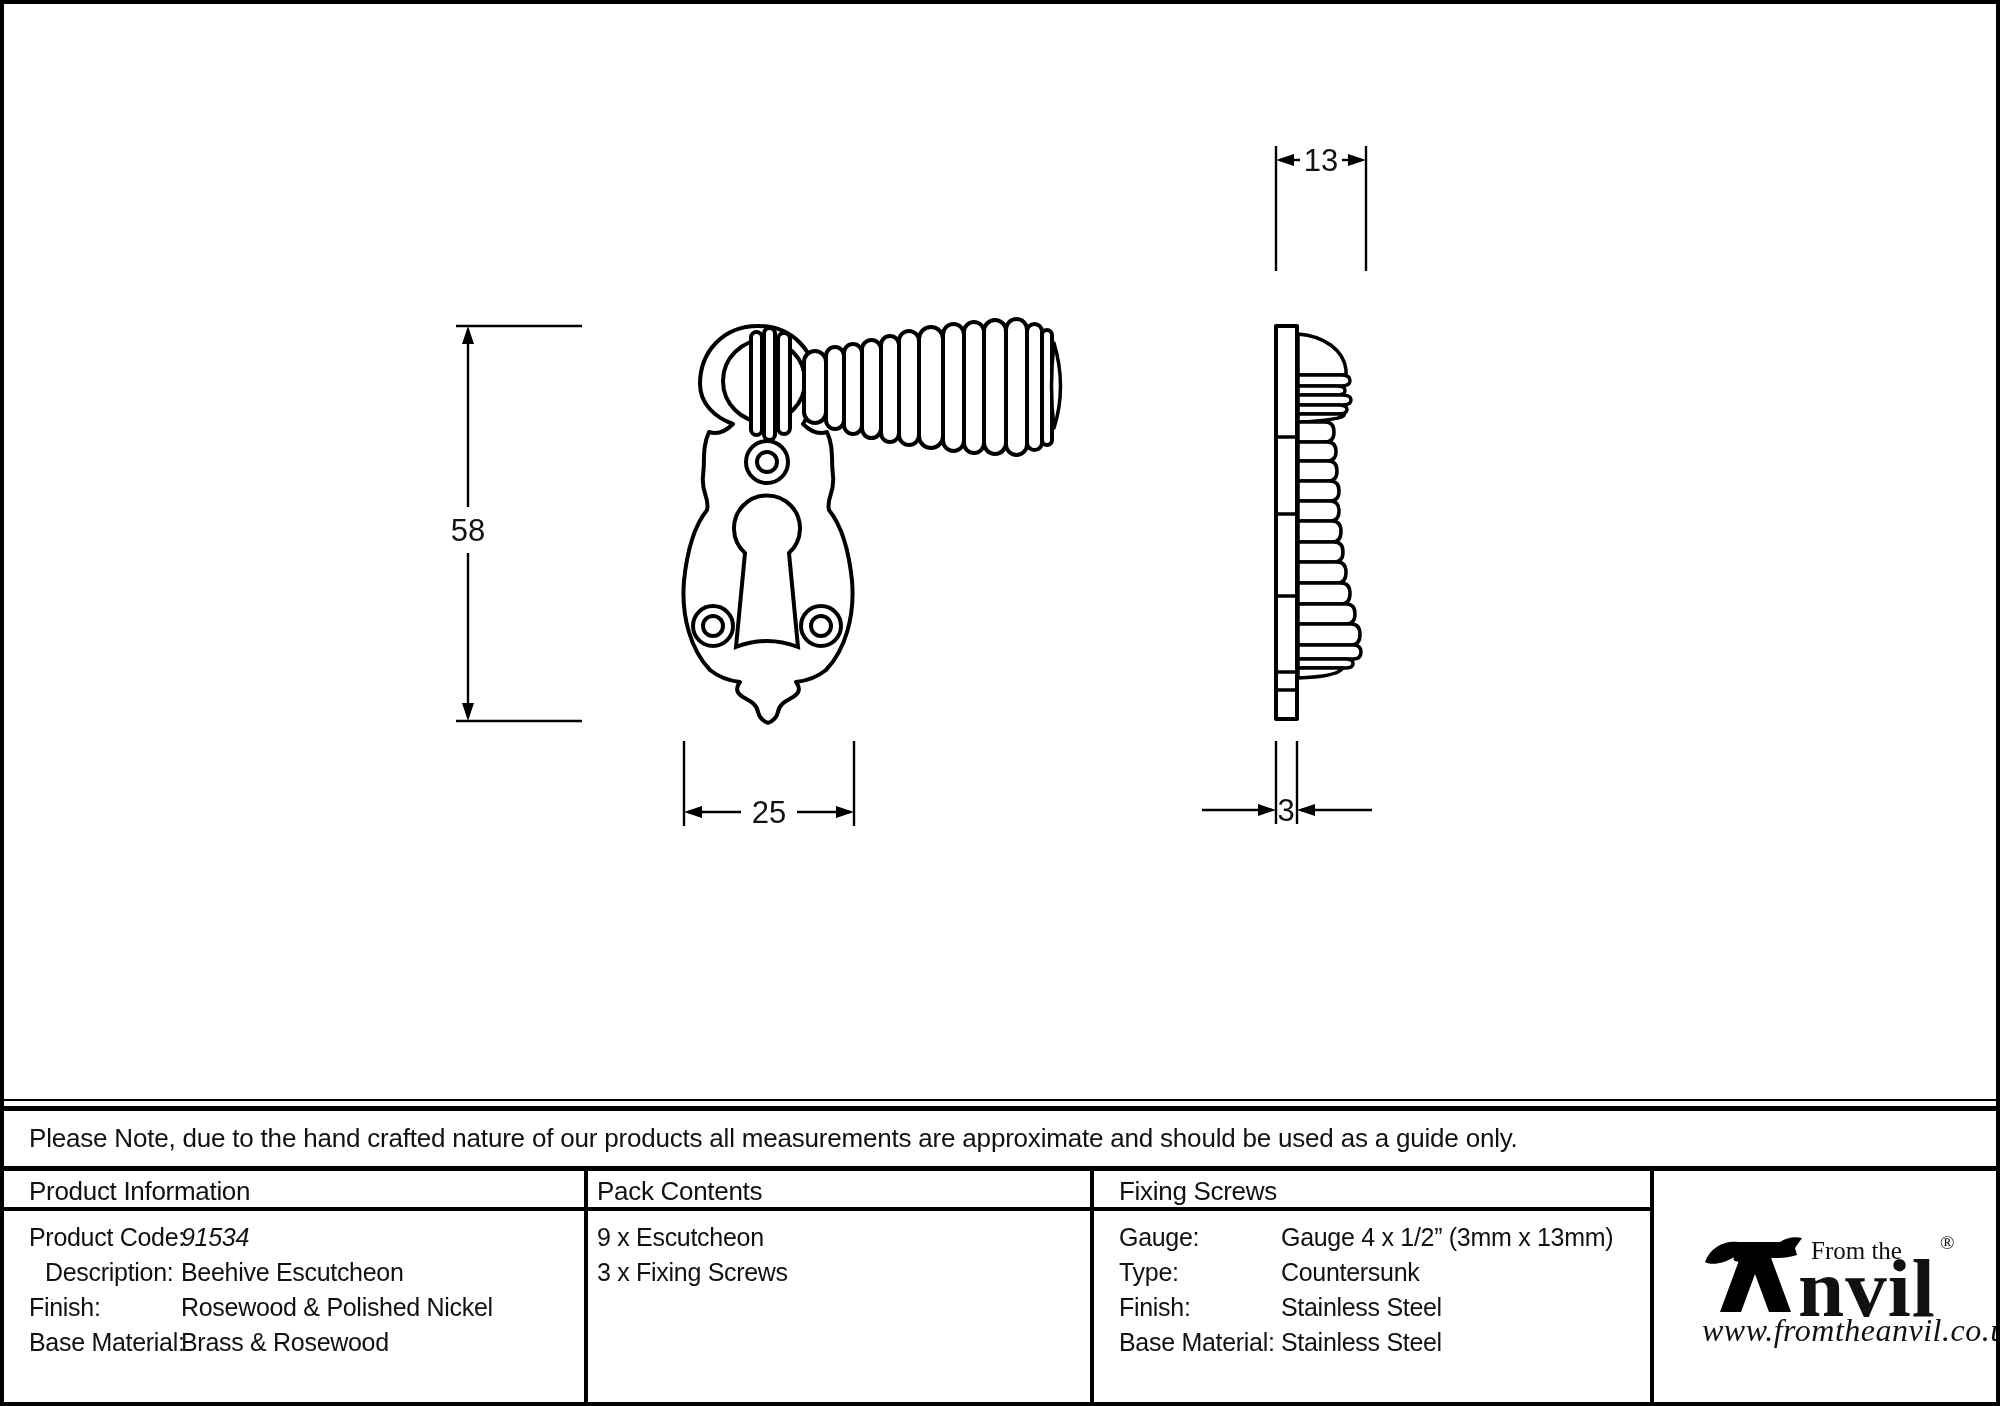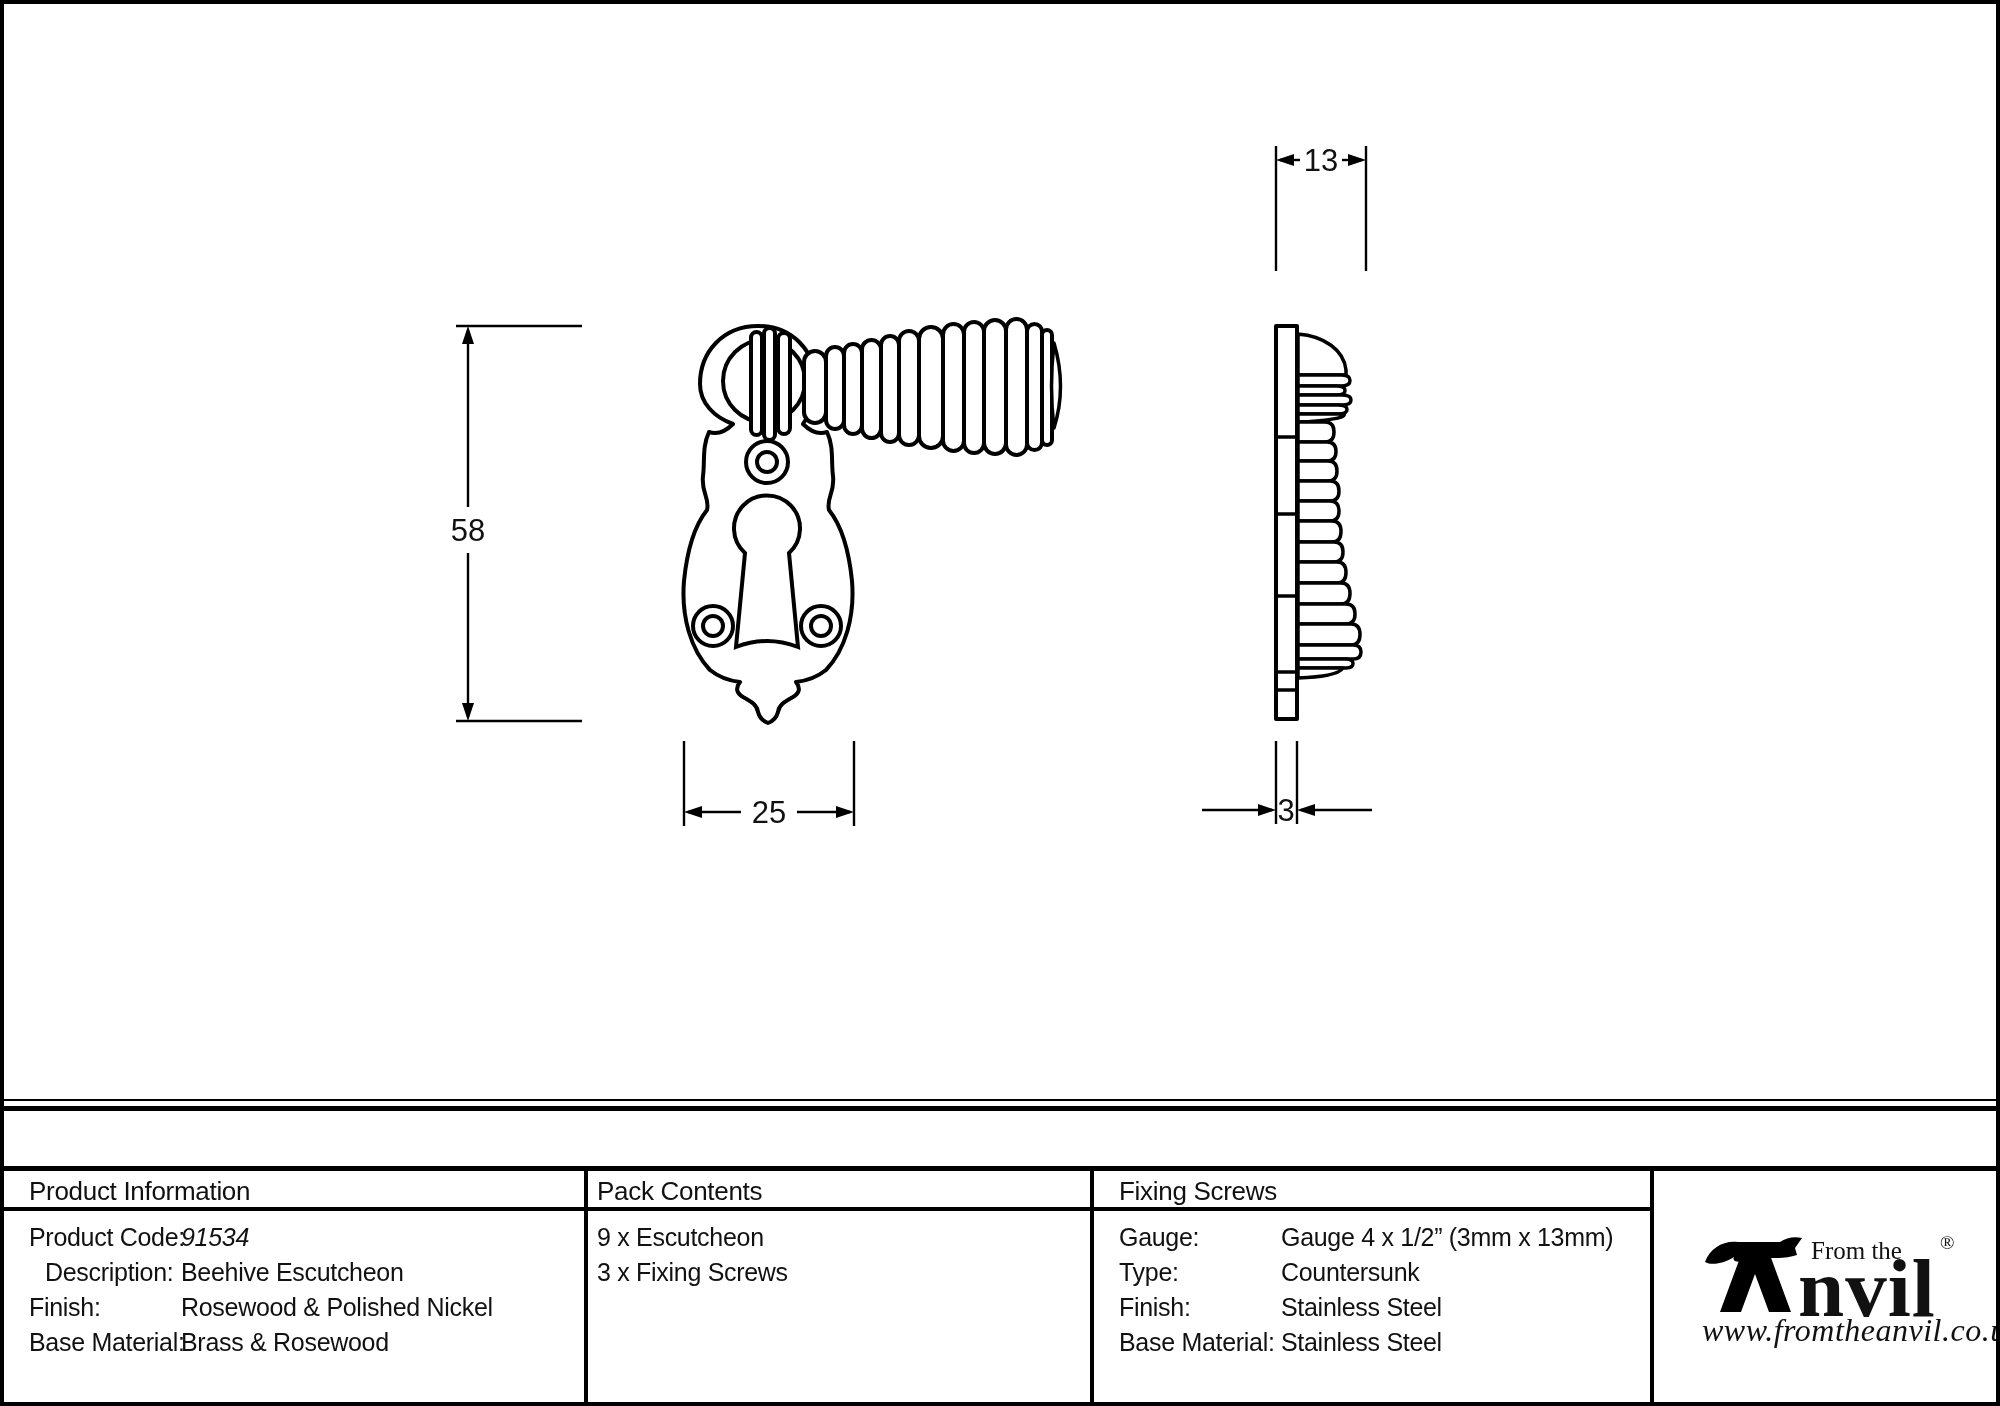--- a/index.html
+++ b/index.html
@@ -172,20 +172,21 @@
       <line class="dimline" x1="1198" y1="806" x2="1268" y2="806"></line>
       <line class="dimline" x1="1297" y1="806" x2="1368" y2="806"></line>
       <path class="dimarrow" d="M1272,806 l-18,-6 l0,12 Z"></path>
       <path class="dimarrow" d="M1293,806 l18,-6 l0,12 Z"></path>
       <text class="dimtext" x="1282" y="817">3</text>
     </g>
   </svg>
 
   <div class="rule" style="left:0;top:1095px;width:1992px;height:2px;"></div>
   <div class="rule" style="left:0;top:1102px;width:1992px;height:5px;"></div>
+  <div class="note-text">Please Note, due to the hand crafted nature of our products all measurements are approximate and should be used as a guide only.</div>
   <div class="rule" style="left:0;top:1162px;width:1992px;height:5px;"></div>
 
   <div class="rule" style="left:580px;top:1167px;width:4px;height:231px;"></div>
   <div class="rule" style="left:1086px;top:1167px;width:4px;height:231px;"></div>
   <div class="rule" style="left:1646px;top:1167px;width:4px;height:231px;"></div>
 
   <div class="rule" style="left:0;top:1203px;width:1646px;height:4px;"></div>
 
   <div class="hdr" style="left:25px;">Product Information</div>
   <div class="hdr" style="left:593px;">Pack Contents</div>

